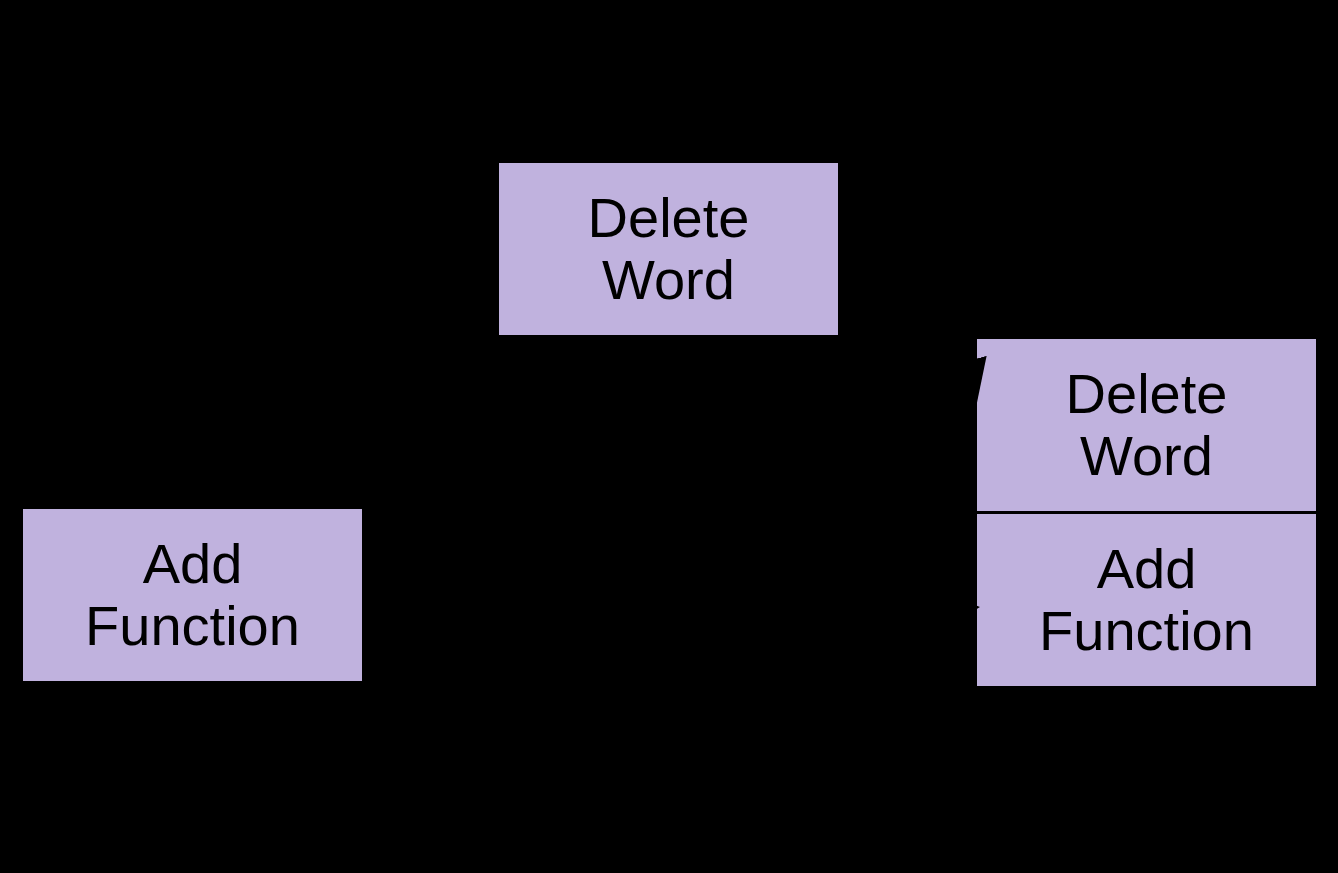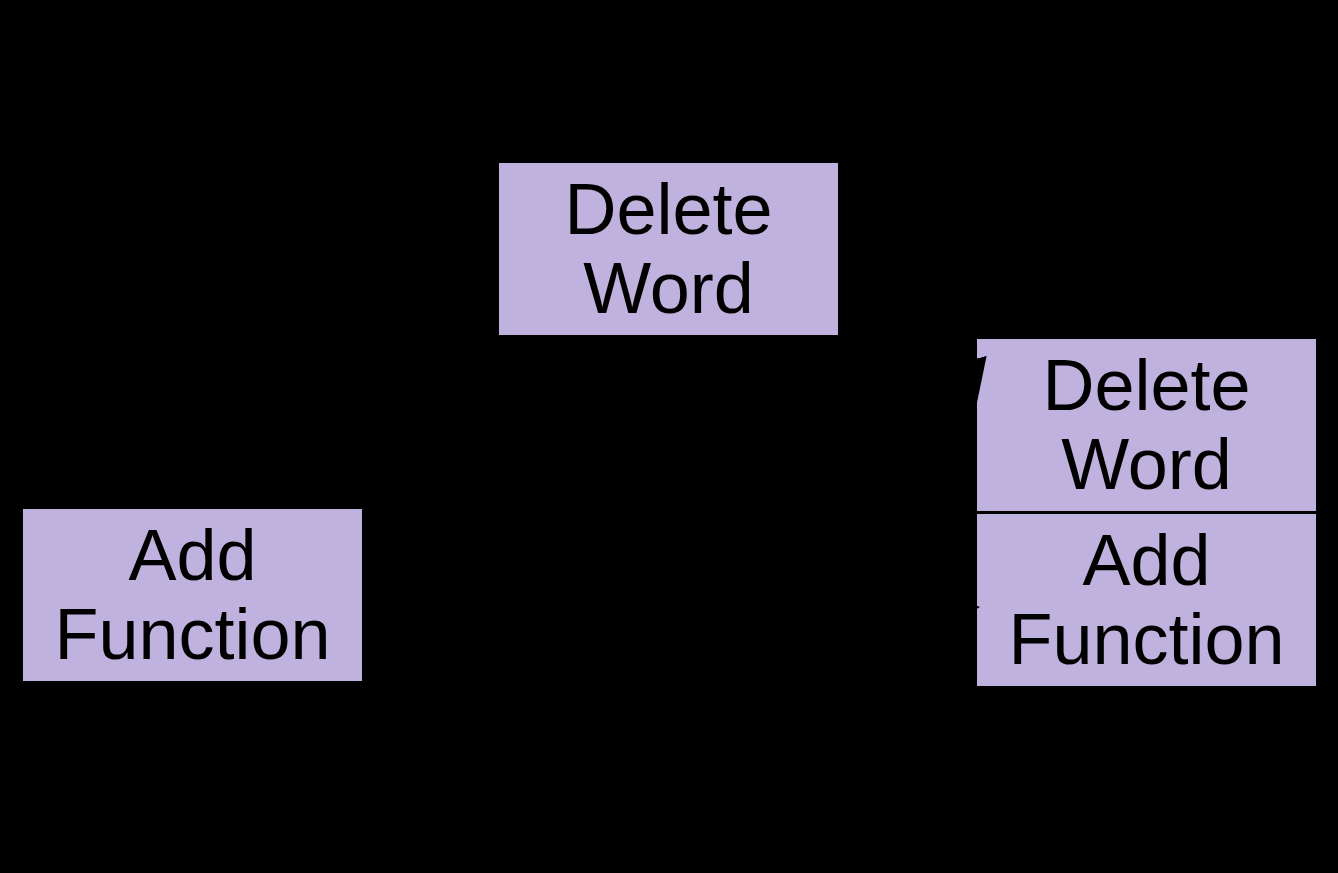--- a/index.html
+++ b/index.html
@@ -25,21 +25,21 @@
       font-size: 56px;
       font-weight: 400;
       text-align: center;
       line-height: 1.1;
     }
     .node {
       position: absolute;
       background: #c0b2de;
       border: 3px solid #000000;
       color: #000000;
-      font-size: 72px;
+      font-size: 56px;
       font-weight: 400;
       display: flex;
       align-items: center;
       justify-content: center;
       text-align: center;
       line-height: 1.1;
       padding: 8px;
     }
     .plus-sign {
       position: absolute;

